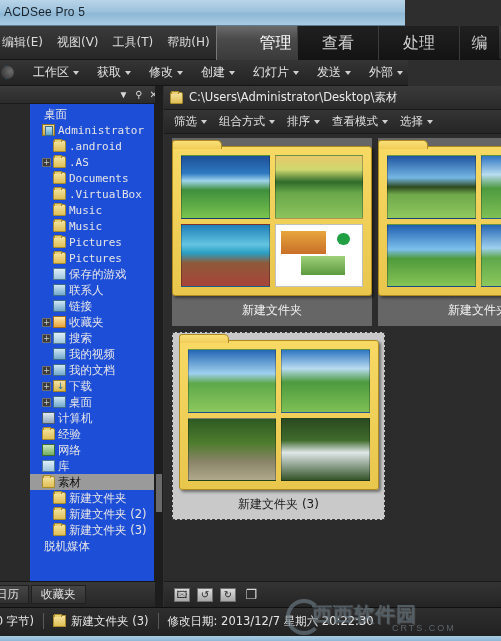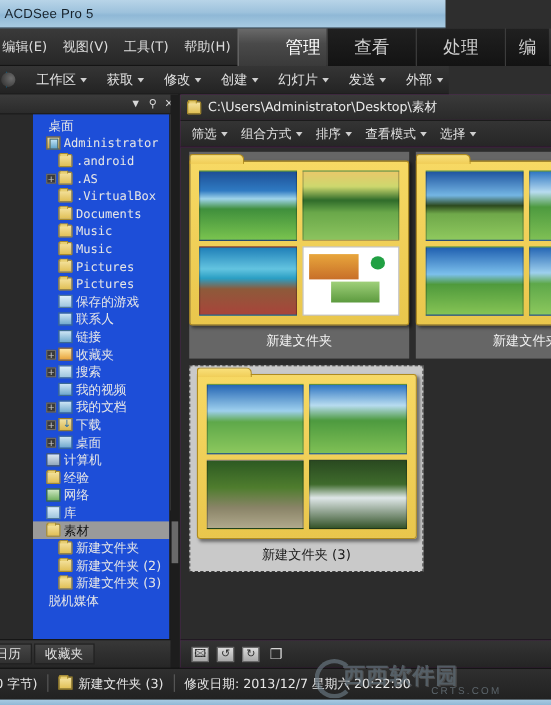--- a/index.html
+++ b/index.html
@@ -383,27 +383,27 @@
         <div class="node">
           <span class="ind" style="width: 12px;"></span>
           <span class="exp">+</span>
           <span class="fico folder"></span>
           <span class="lbl mono">.AS</span>
         </div>
         <div class="node">
           <span class="ind" style="width: 12px;"></span>
           <span class="exp blank"></span>
           <span class="fico folder"></span>
+          <span class="lbl mono">Documents</span>
+        </div>
+        <div class="node">
+          <span class="ind" style="width: 12px;"></span>
+          <span class="exp blank"></span>
+          <span class="fico folder"></span>
           <span class="lbl mono">.VirtualBox</span>
-        </div>
-        <div class="node">
-          <span class="ind" style="width: 12px;"></span>
-          <span class="exp blank"></span>
-          <span class="fico folder"></span>
-          <span class="lbl mono">Documents</span>
         </div>
         <div class="node">
           <span class="ind" style="width: 12px;"></span>
           <span class="exp blank"></span>
           <span class="fico folder"></span>
           <span class="lbl mono">Music</span>
         </div>
         <div class="node">
           <span class="ind" style="width: 12px;"></span>
           <span class="exp blank"></span>

